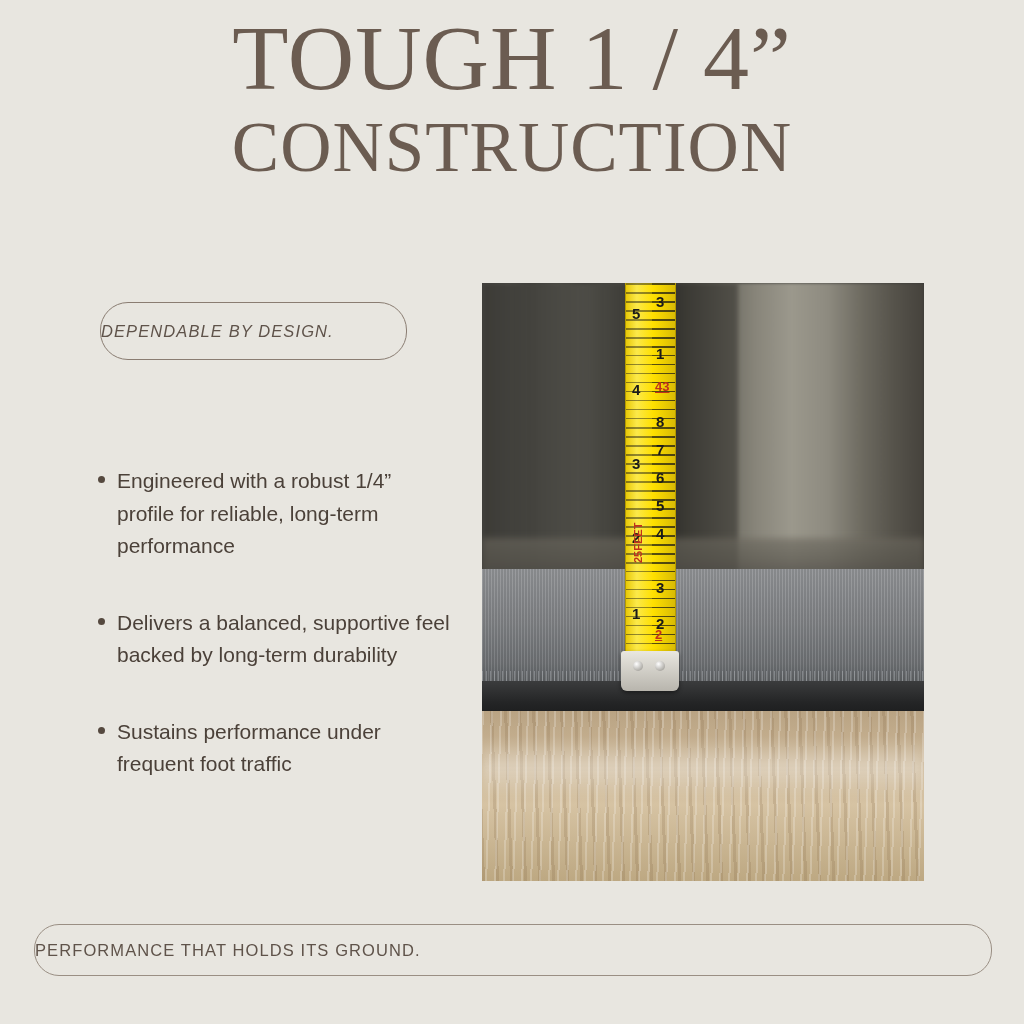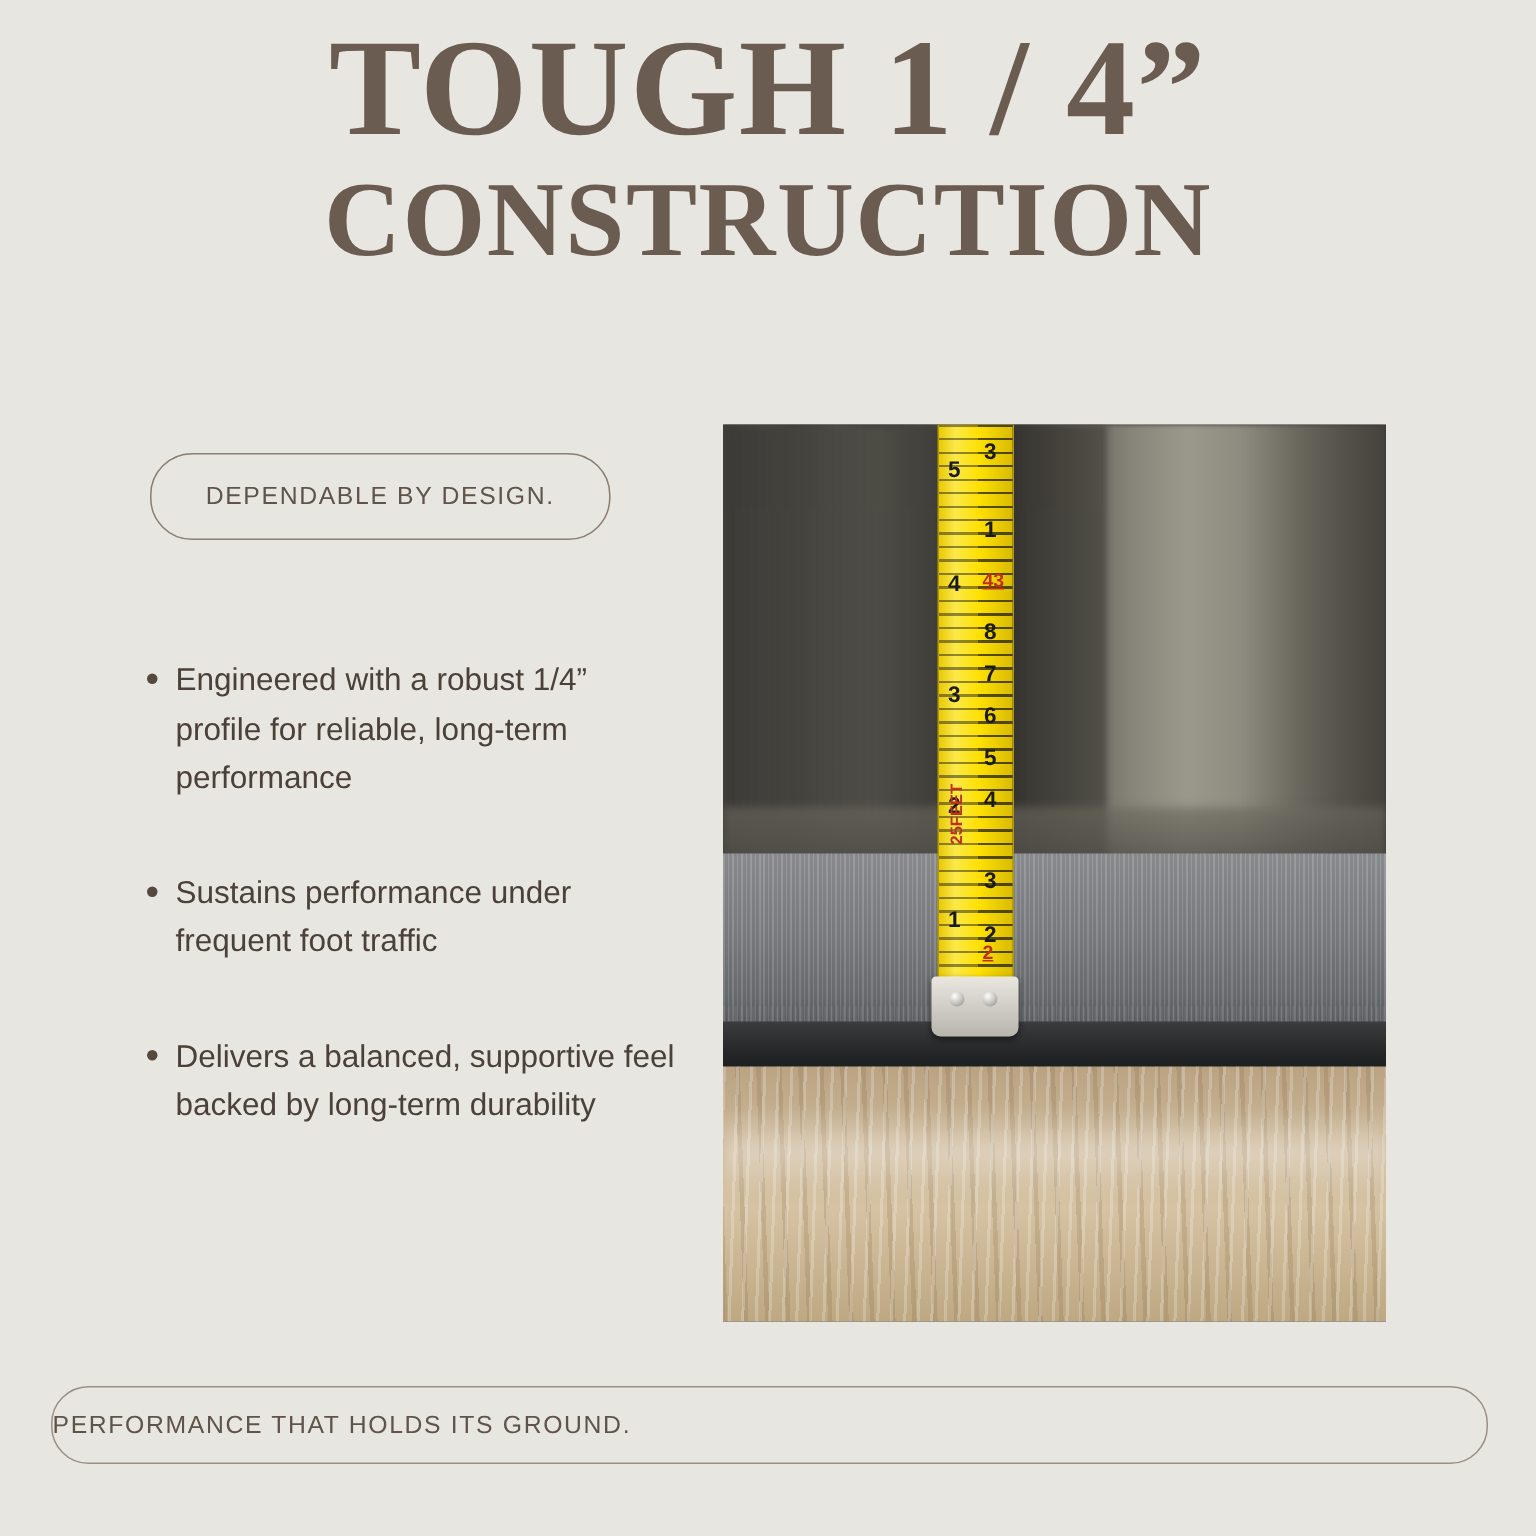--- a/index.html
+++ b/index.html
@@ -26,21 +26,21 @@
     position: absolute;
     top: 14px;
     left: 0;
     width: 1024px;
     text-align: center;
     font-family: "Liberation Serif", serif;
     color: #6b5c51;
     font-size: 93px;
     line-height: 0.97;
     letter-spacing: 1px;
-    font-weight: 700;
+    font-weight: 400;
   }
   .headline .line1 {
     display: block;
     font-size: 92px;
   }
   .headline .line2 {
     display: block;
     font-size: 71px;
     margin-top: 10px;
   }
@@ -49,37 +49,39 @@
   .badge {
     position: absolute;
     left: 100px;
     top: 302px;
     width: 305px;
     height: 56px;
     border: 1.5px solid #8a7d72;
     border-radius: 28px;
     display: flex;
     align-items: center;
-    justify-content: center;
+    justify-content: flex-start;
     color: #5f534a;
     font-size: 16.5px;
     letter-spacing: 1.1px;
+    font-style: italic;
   }
 
   
   .bullets {
     position: absolute;
     left: 98px;
     top: 438px;
     width: 355px;
   }
   .bullet {
     display: flex;
     align-items: flex-start;
     margin-bottom: 44px;
+    margin-top: 27px;
   }
   .bullet-dot {
     flex: 0 0 auto;
     width: 7px;
     height: 7px;
     border-radius: 50%;
     background: #55493f;
     margin-top: 11px;
     margin-right: 12px;
   }
@@ -309,25 +311,25 @@
     <span>DEPENDABLE BY DESIGN.</span>
   </div>
 
   <div class="bullets">
     <div class="bullet">
       <span class="bullet-dot"></span>
       <span class="bullet-text">Engineered with a robust 1/4” profile for reliable, long-term performance</span>
     </div>
     <div class="bullet">
       <span class="bullet-dot"></span>
-      <span class="bullet-text">Sustains performance under frequent foot traffic</span>
+      <span class="bullet-text">Delivers a balanced, supportive feel backed by long-term durability</span>
     </div>
     <div class="bullet">
       <span class="bullet-dot"></span>
-      <span class="bullet-text">Delivers a balanced, supportive feel backed by long-term durability</span>
+      <span class="bullet-text">Sustains performance under frequent foot traffic</span>
     </div>
   </div>
 
   <div class="photo">
     <div class="photo-inner">
       <div class="bg-wall"></div>
       <div class="bg-wall-dark"></div>
       <div class="bg-floorline"></div>
       <div class="plant-leaves"></div>
       <div class="plant-pot"></div>

